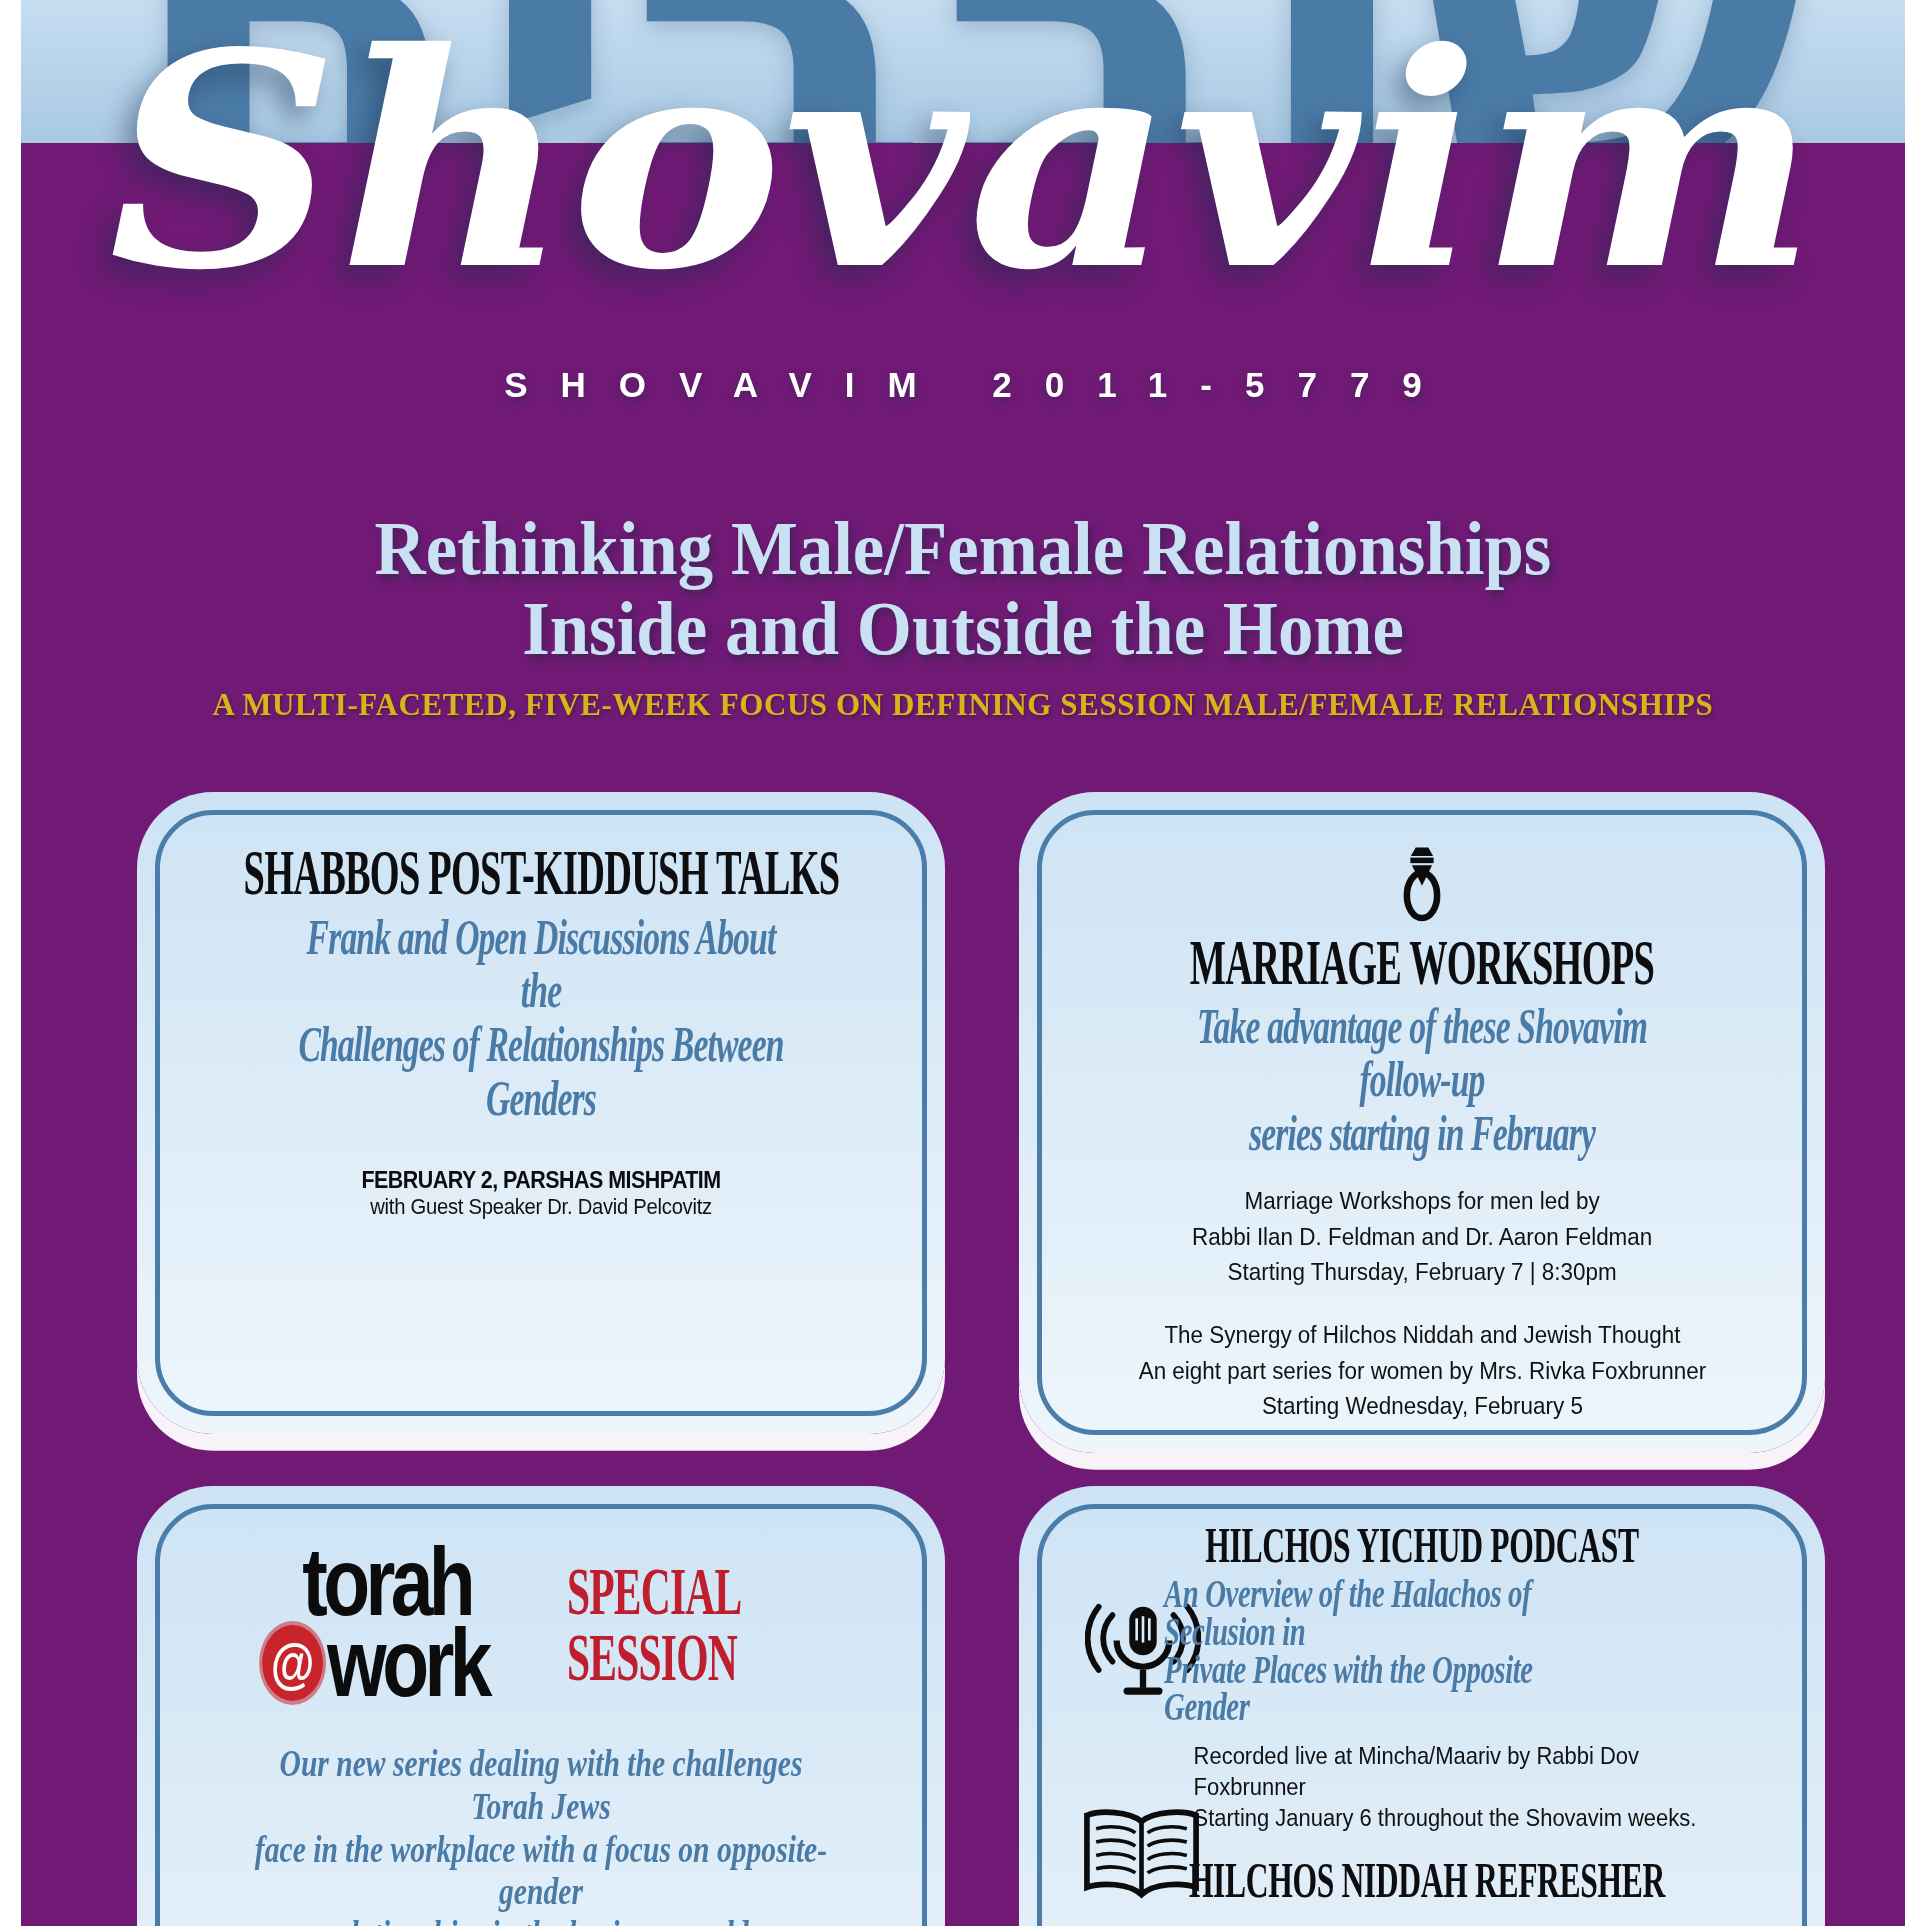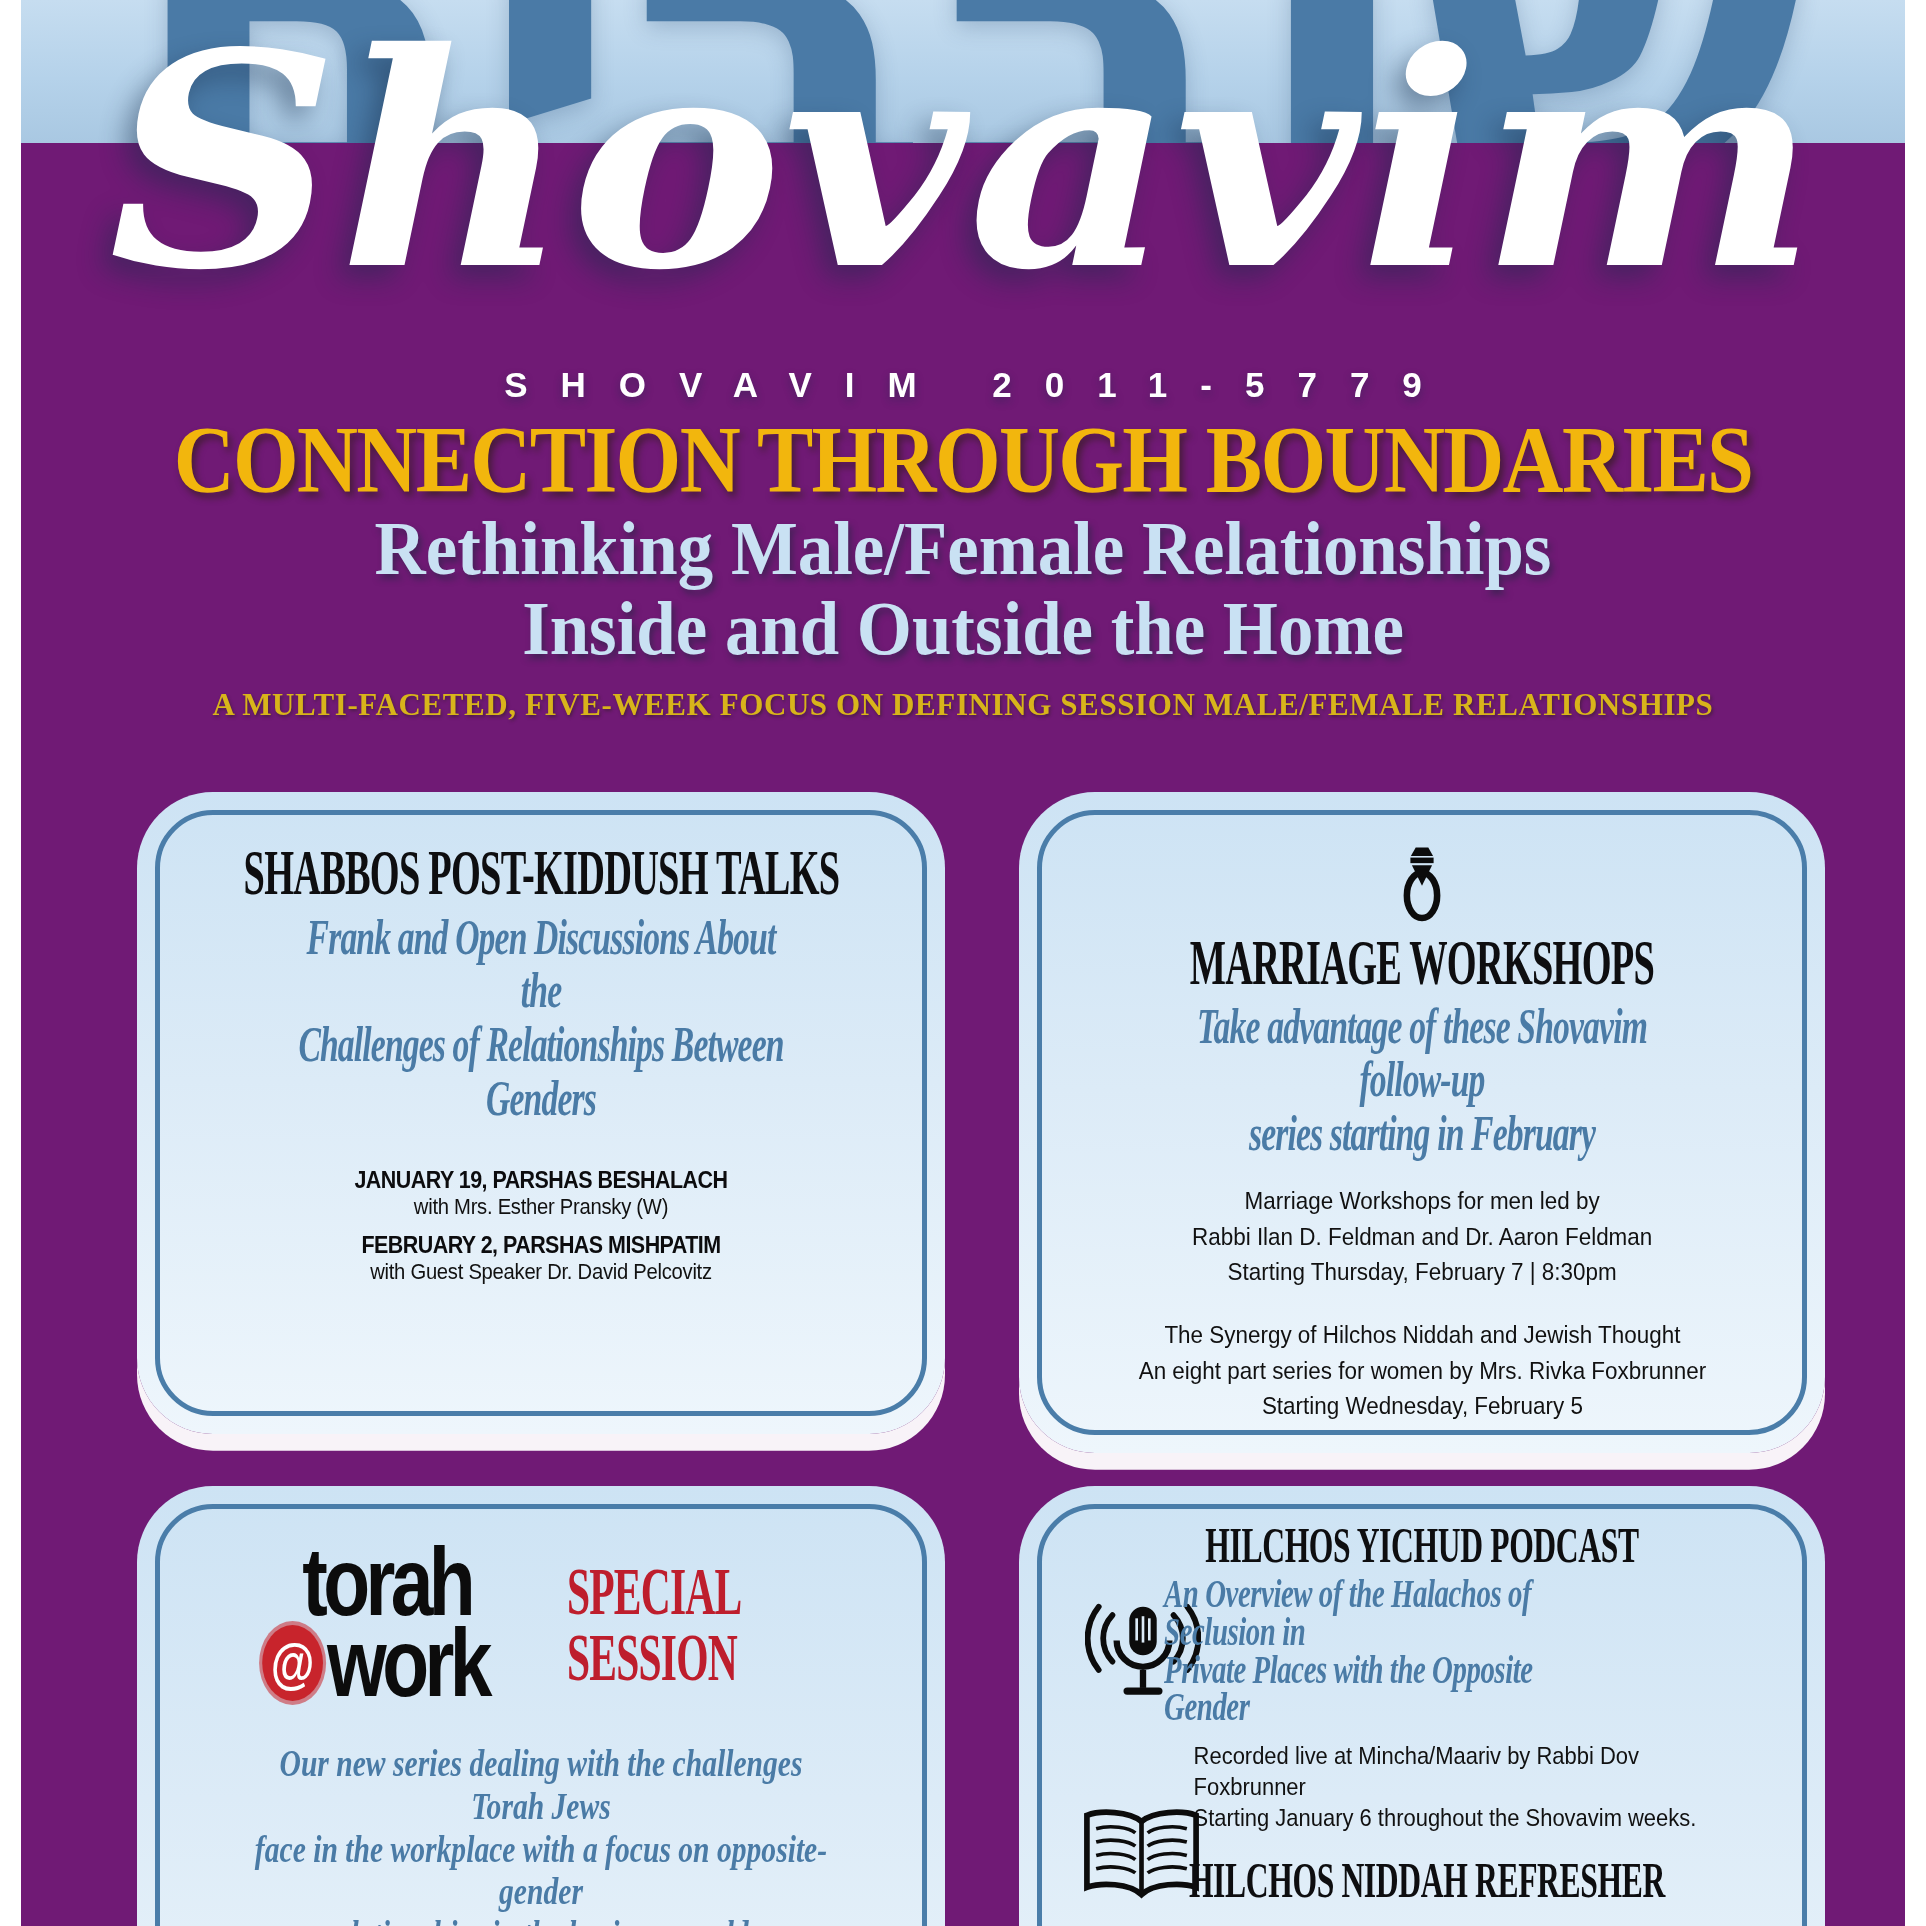--- a/index.html
+++ b/index.html
@@ -96,35 +96,30 @@
 
 <div class="page">
   <div class="poster">
 
     <div class="band">
       <div class="hebrew">שובבים</div>
     </div>
 
     <div class="script-title">Shovavim</div>
     <div class="spaced">SHOVAVIM 2011-5779</div>
-    <div class="headline"><span>CONNECTION THROUGH BOUNDARIES</span></div>
     <div class="subhead">Rethinking Male/Female Relationships
 Inside and Outside the Home</div>
     <div class="tagline">A MULTI-FACETED, FIVE-WEEK FOCUS ON DEFINING SESSION MALE/FEMALE RELATIONSHIPS</div>
 
     <div class="card" style="left:116px;top:792px;width:776px;height:642px;">
       <div class="card-in">
         <div class="card-title" style="margin-top:19px;">SHABBOS POST-KIDDUSH TALKS</div>
         <div class="card-sub" style="margin-top:6.4px;">Frank and Open Discussions About the
 Challenges of Relationships Between Genders</div>
         <div style="margin-top:41px;">
-          <div class="ev">
-            <div class="ev-date">JANUARY 19, PARSHAS BESHALACH</div>
-            <div class="ev-det">with Mrs. Esther Pransky (W)</div>
-          </div>
           <div class="ev">
             <div class="ev-date">FEBRUARY 2, PARSHAS MISHPATIM</div>
             <div class="ev-det">with Guest Speaker Dr. David Pelcovitz</div>
           </div>
         </div>
       </div>
     </div>
 
     <div class="card" style="left:998px;top:792px;width:774px;height:661px;">
       <div class="card-in">

